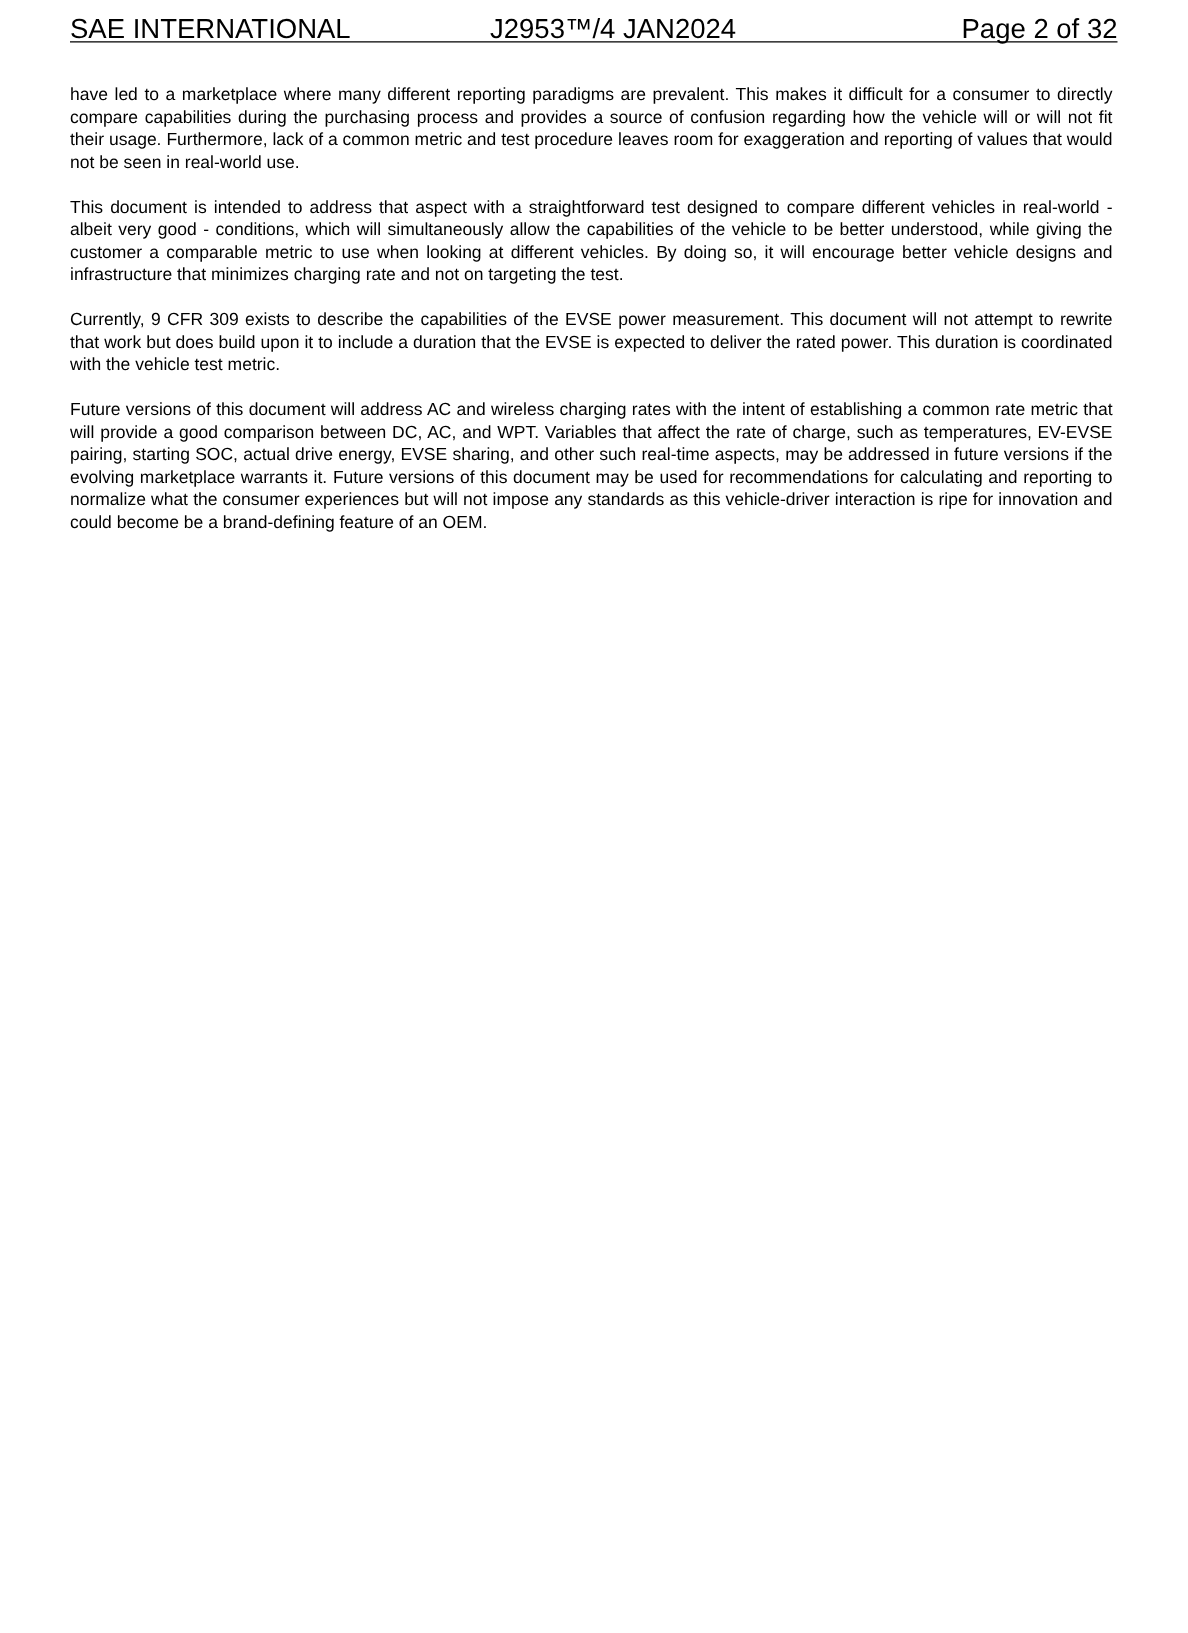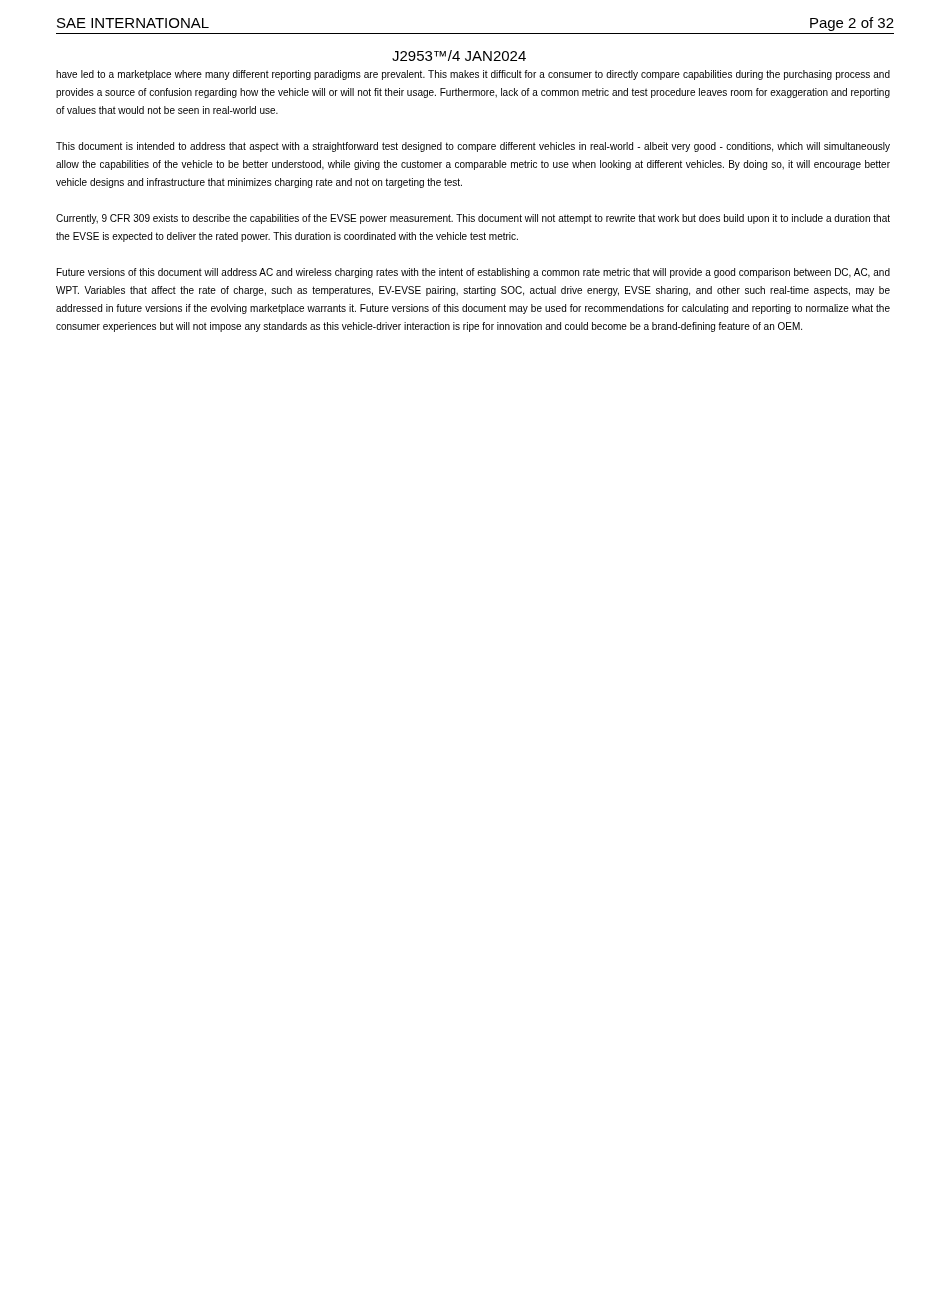--- a/index.html
+++ b/index.html
@@ -15,40 +15,40 @@
       font-family: "Liberation Sans", sans-serif;
       color: #000000;
     }
     .page-header {
       position: absolute;
       left: 56px;
       top: 11px;
       width: 838px;
       height: 22px;
       border-bottom: 1.5px solid #000000;
-      font-size: 15px;
+      font-size: 22px;
       line-height: 22px;
     }
     .page-header span {
       position: absolute;
       top: 1px;
       white-space: nowrap;
     }
     .hdr-left { left: 0; }
-    .hdr-center { left: 336px; margin-top: 33px; }
+    .hdr-center { left: 336px; }
     .hdr-right { right: 0; margin-left: 40px; }
     .body-text {
       position: absolute;
       left: 56px;
       top: 66px;
       width: 838px;
     }
     .body-text p {
       margin: 0 4px 18px 0;
-      font-size: 10px;
+      font-size: 14px;
       line-height: 18px;
       text-align: justify;
     }
   </style>
 </head>
 <body>
 
 <div class="page-header">
   <span class="hdr-left">SAE INTERNATIONAL</span>
   <span class="hdr-center">J2953™/4 JAN2024</span>

